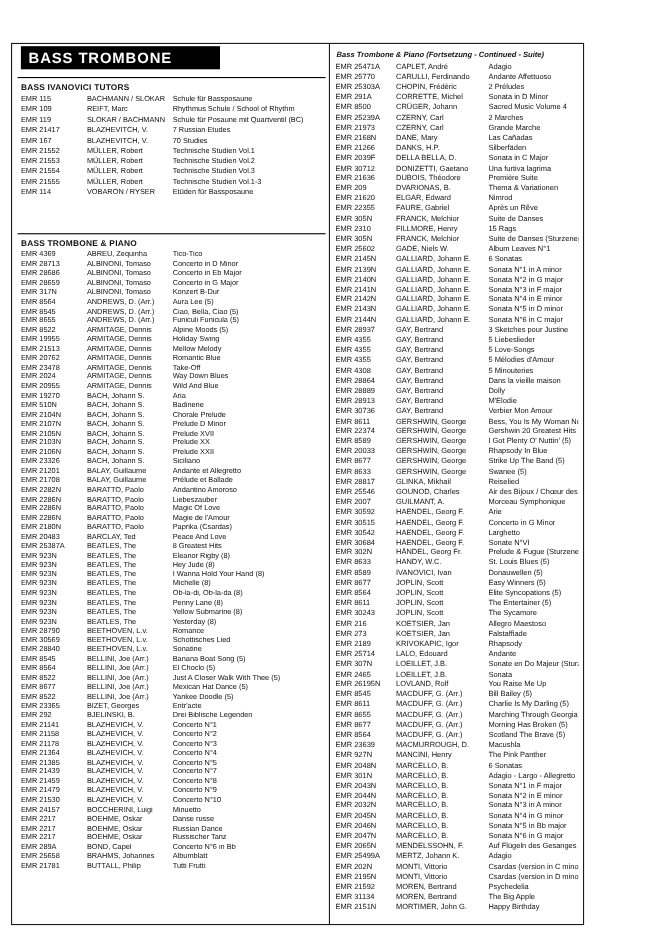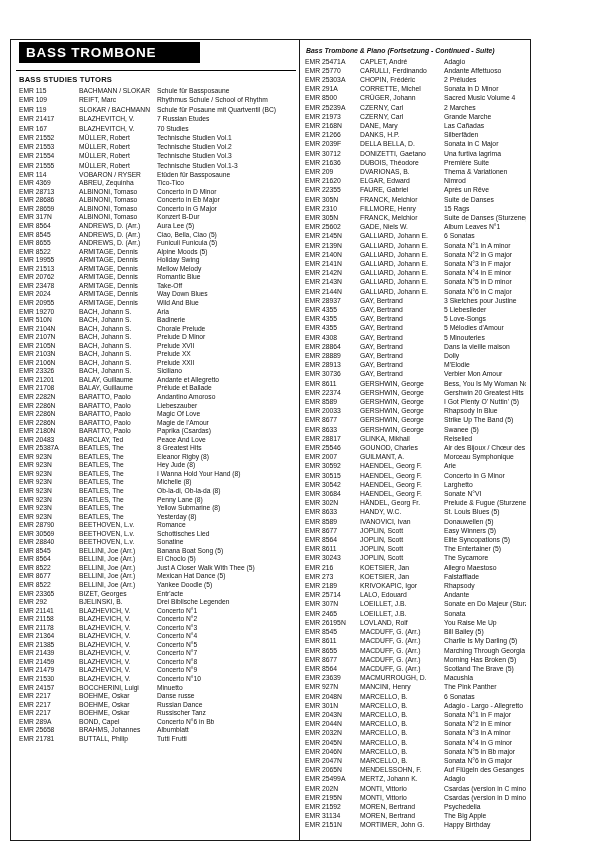--- a/index.html
+++ b/index.html
@@ -69,21 +69,21 @@
 </head>
 <body>
 
 <div class="page">
   <div class="frame">
 
     <div class="col col-left">
       <div class="banner">BASS TROMBONE</div>
 
       <div class="section sec-tutors">
-        <div class="section-header">BASS STUDIES TUTORS</div>
+        <div class="section-header">BASS IVANOVICI TUTORS</div>
         <div class="rows">
 
             <div class="row">
               <span>EMR 115</span>
               <span>BACHMANN / SLOKAR</span>
               <span>Schule für Bassposaune</span>
             </div>
 
             <div class="row">
               <span>EMR 109</span>
@@ -140,20 +140,21 @@
 
             <div class="row">
               <span>EMR 114</span>
               <span>VOBARON / RYSER</span>
               <span>Etüden für Bassposaune</span>
             </div>
           </div>
       </div>
 
       <div class="section sec-piano">
+        <div class="section-header">BASS TROMBONE &amp; PIANO</div>
         <div class="rows">
 
             <div class="row">
               <span>EMR 4369</span>
               <span>ABREU, Zequinha</span>
               <span>Tico-Tico</span>
             </div>
 
             <div class="row">
               <span>EMR 28713</span>

